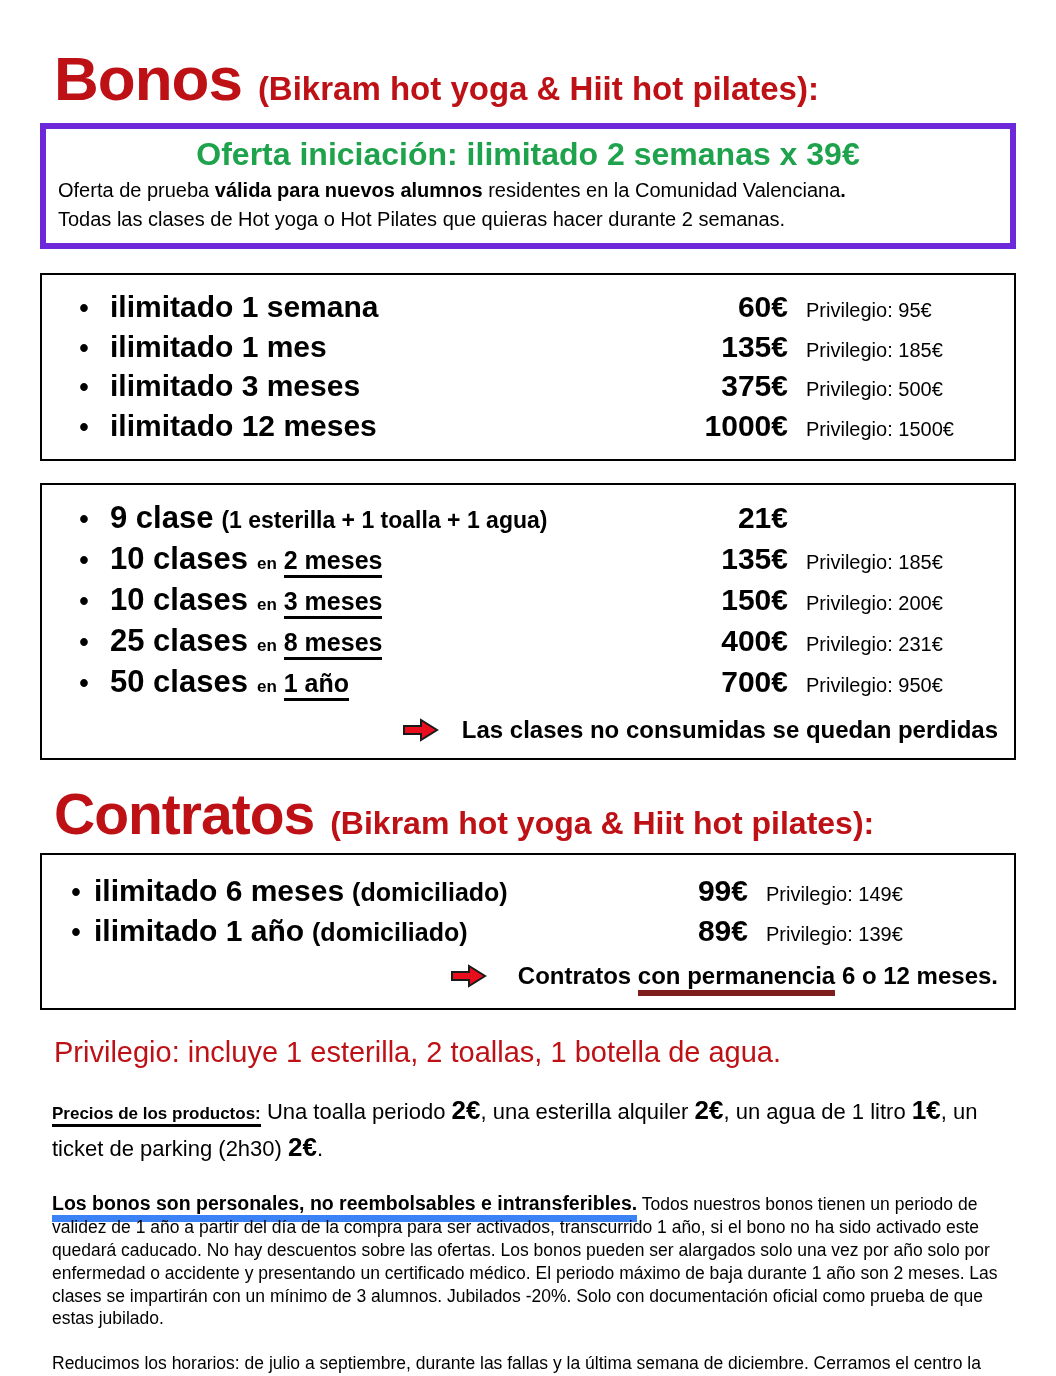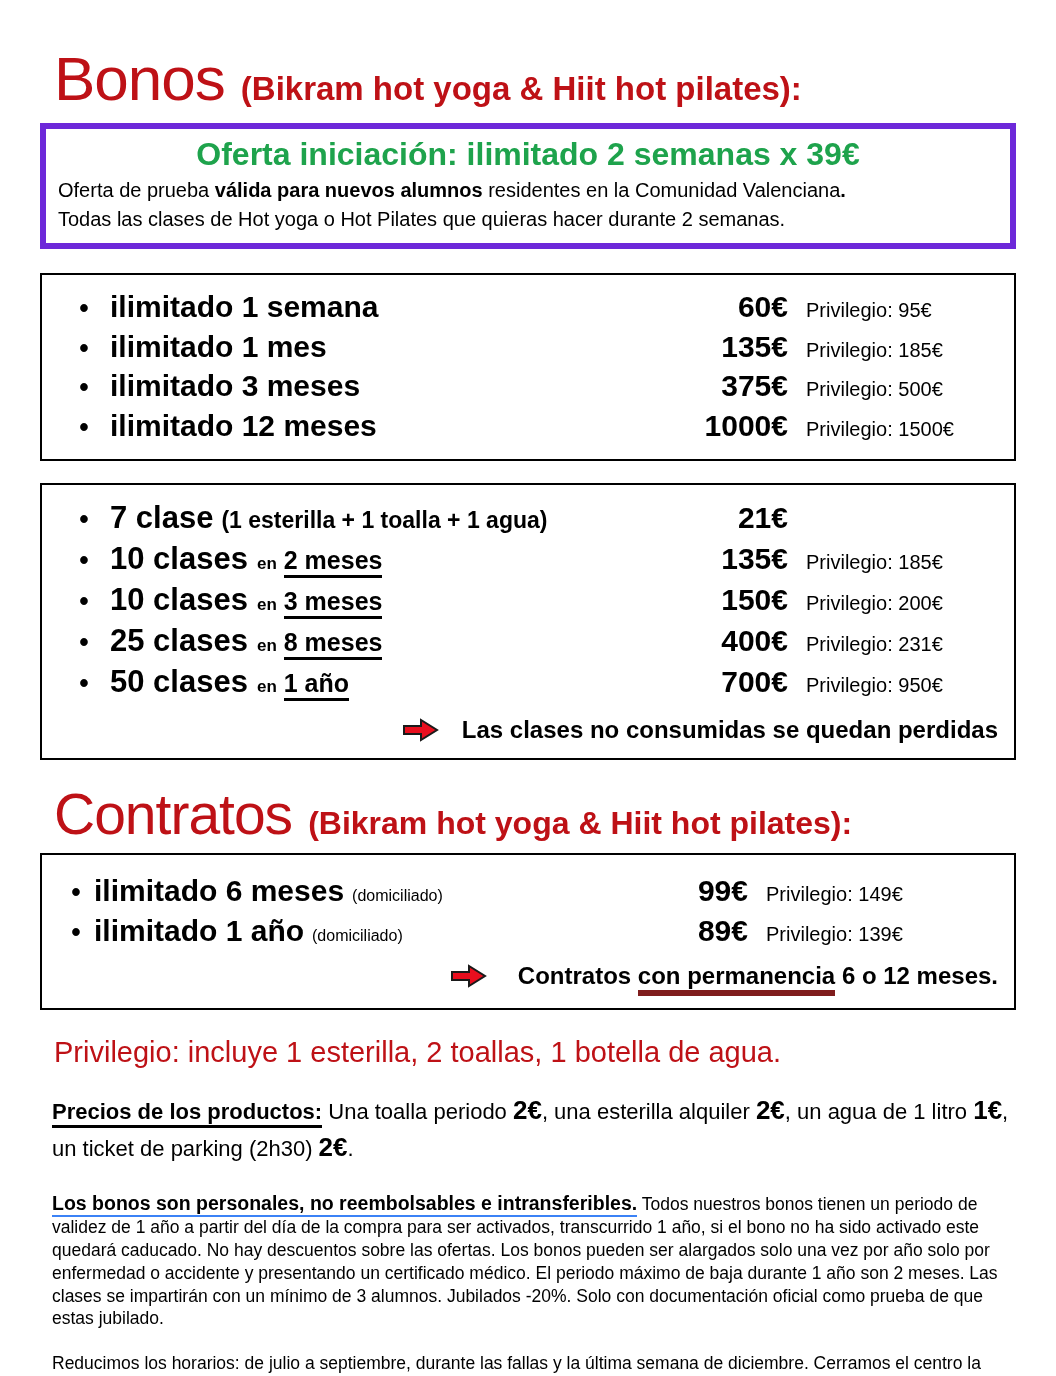--- a/index.html
+++ b/index.html
@@ -7,21 +7,21 @@
   html,body { margin:0; padding:0; }
   body {
     width:1056px; height:1376px; overflow:hidden;
     background:#ffffff; color:#000;
     font-family:"Liberation Sans","DejaVu Sans",sans-serif;
   }
   .page { width:1056px; height:1376px; padding:48px 40px 0 40px; }
 
   
   .title-line { display:flex; align-items:baseline; gap:16px; padding-left:14px; white-space:nowrap; }
-  .title-big  { font-size:62px; font-weight:400; color:var(--red); letter-spacing:-1px; line-height:1; }
+  .title-big  { font-size:62px; font-weight:700; color:var(--red); letter-spacing:-1px; line-height:1; }
   .title-small{ font-size:33px; font-weight:700; color:var(--red); }
   .title-big.contr { font-size:57px; }
   .title-small.contr { font-size:32px; }
 
   
   .offer-box { border:6px solid #6d28d9; margin-top:13px; padding:5px 12px 10px 12px; }
   .offer-heading { text-align:center; font-size:32px; font-weight:700; color:var(--green); line-height:1.25; }
   .offer-text { font-size:20px; line-height:1.32; margin-top:3px; }
 
   
@@ -29,21 +29,21 @@
   .box1 { margin-top:24px; }
   .box2 { margin-top:22px; }
   .cbox { margin-top:10px; padding-top:14px; }
 
   .row { display:flex; align-items:baseline; margin:5px 0; line-height:1.16; }
   .bullet { flex:0 0 52px; text-align:center; font-size:27px; font-weight:700; }
   .bullet.tight { flex:0 0 36px; }
   .lbl { flex:1 1 auto; font-size:30px; font-weight:700; white-space:nowrap; }
   .lbl .big2 { font-size:31px; font-weight:700; }
   .lbl .sub { font-size:23px; font-weight:700; margin-left:8px;margin-top:12px; }
-  .lbl .sub-c { font-size:16px; font-weight:400; margin-left:8px; }
+  .lbl .sub-c { font-size:25px; font-weight:700; margin-left:8px; }
   .lbl .en { font-size:17px; font-weight:700; margin:0 7px 0 9px; }
   .lbl .period { font-size:25px; font-weight:700; border-bottom:3px solid #000; padding-bottom:1px; }
   .price { flex:0 0 160px; text-align:right; font-size:30px; font-weight:700; white-space:nowrap; }
   .price.cprice { flex:0 0 120px; }
   .priv { flex:0 0 210px; padding-left:18px; font-size:20px; white-space:nowrap; }
   .priv.cpriv { flex:0 0 250px; }
 
   
   .note-row { display:flex; align-items:center; margin:16px 0 4px 24px; gap:22px;justify-content:flex-end; }
   .note-row.cnote { margin:14px 0 8px 20px; gap:30px; }
@@ -52,26 +52,26 @@
   .arrow-icon { display:block; }
   .arrow-icon path { fill:var(--arrow); stroke:#1a1a1a; stroke-width:2; stroke-linejoin:miter; }
 
   .contr-title { margin-top:26px; }
 
   
   .priv-heading { margin:26px 0 0 14px; font-size:29px; font-weight:400; color:var(--red); line-height:1.15; }
 
   
   .products { margin:22px 0 0 12px; font-size:22px; line-height:1.45; padding-right:4px; }
-  .products .ph { font-weight:700; font-size:22px; border-bottom:3px solid #000; padding-bottom:1px; }
+  .products .ph { font-weight:700; font-size:17px; border-bottom:3px solid #000; padding-bottom:1px; }
   .products .pp { font-weight:700; font-size:26px; }
 
   
   .terms { margin:24px 0 0 12px; font-size:17.5px; line-height:1.3; padding-right:2px; }
-  .terms .th { font-weight:700; font-size:19.5px; border-bottom:2px solid #3b82f6; padding-bottom:1px; }
+  .terms .th { font-weight:700; font-size:19.5px; border-bottom:7px solid #3b82f6; padding-bottom:1px; }
 
   
   .schedule { margin:22px 0 0 12px; font-size:17.5px; line-height:1.35; padding-right:30px; }
 </style>
 </head>
 <body>
 
 <div class="page">
 
   <div class="title-line">
@@ -108,21 +108,21 @@
       <span class="bullet">•</span>
       <span class="lbl">ilimitado 12 meses</span>
       <span class="price">1000€</span>
       <span class="priv">Privilegio: 1500€</span>
     </div>
   </div>
 
   <div class="pbox box2">
     <div class="row">
       <span class="bullet">•</span>
-      <span class="lbl"><span class="big2">7 clase</span><span class="sub">(1 esterilla + 1 toalla + 1 agua)</span></span>
+      <span class="lbl"><span class="big2">9 clase</span><span class="sub">(1 esterilla + 1 toalla + 1 agua)</span></span>
       <span class="price">21€</span>
       <span class="priv"></span>
     </div>
     <div class="row">
       <span class="bullet">•</span>
       <span class="lbl"><span class="big2">10 clases</span><span class="en">en</span><span class="period">2 meses</span></span>
       <span class="price">135€</span>
       <span class="priv">Privilegio: 185€</span>
     </div>
     <div class="row">

